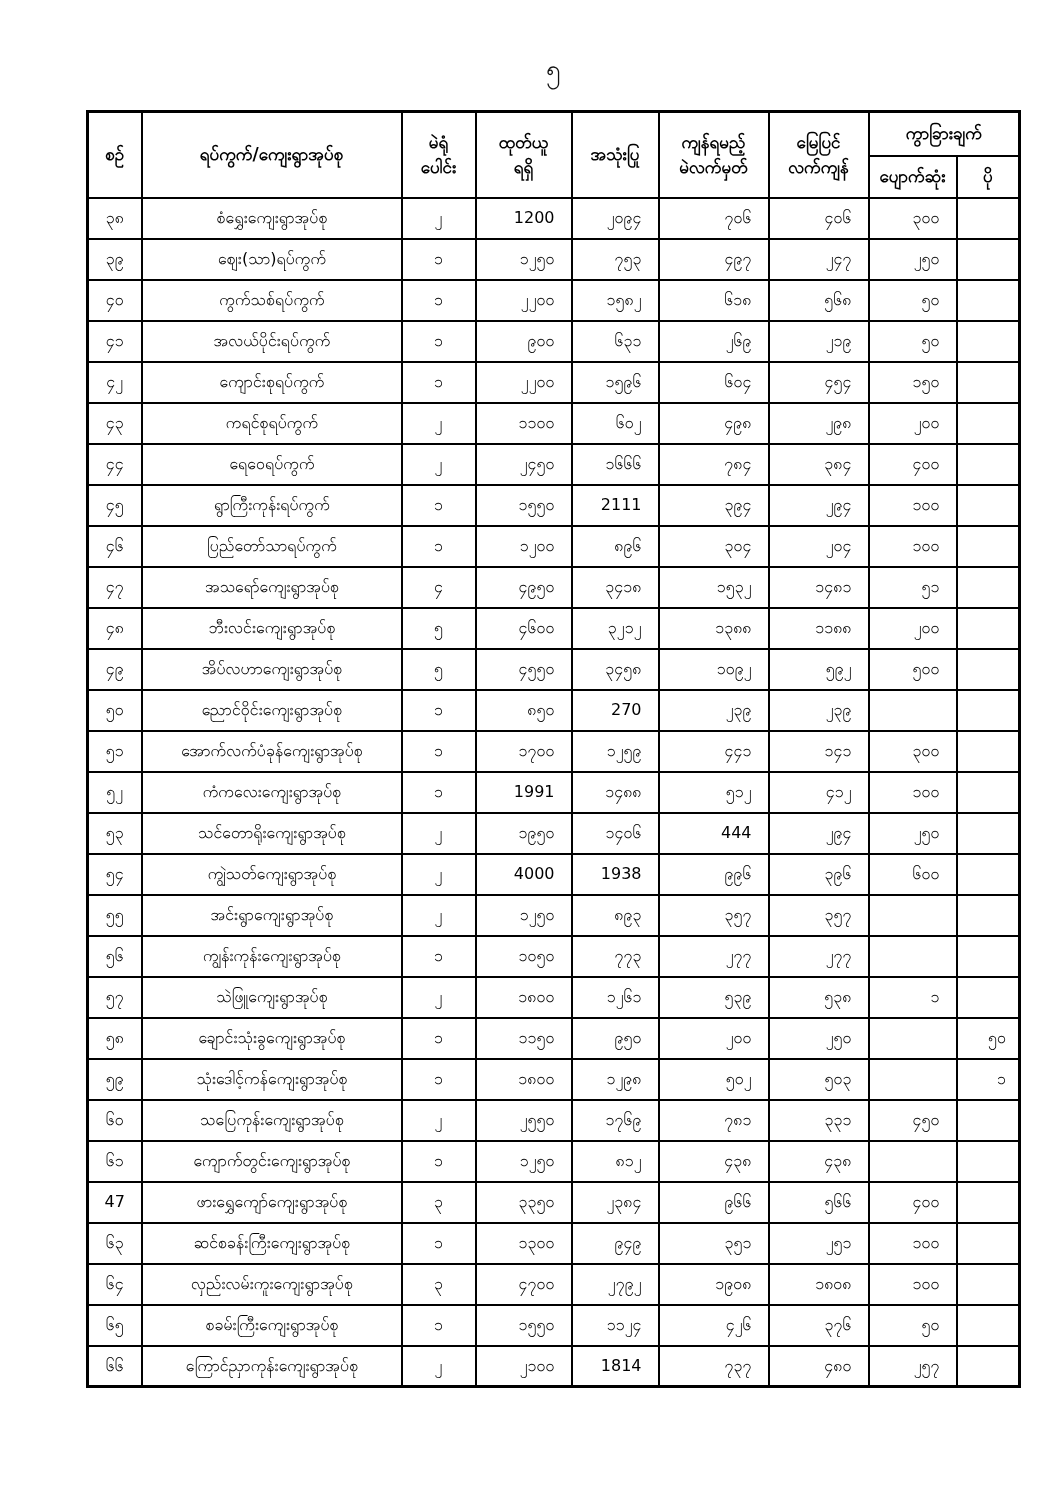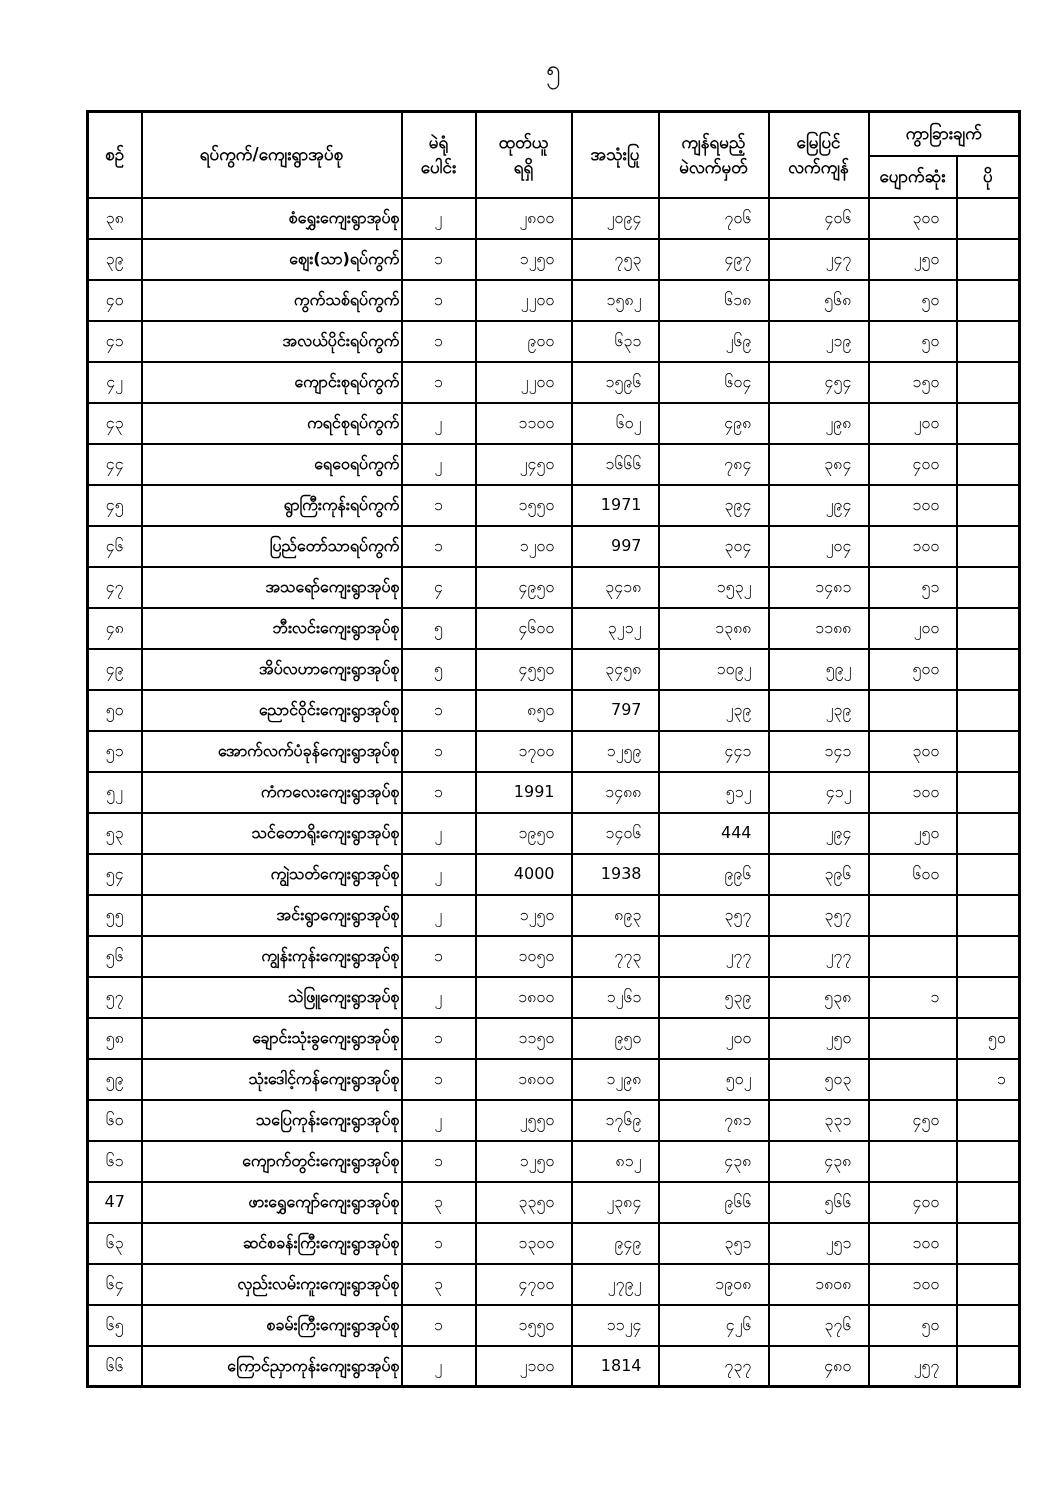--- a/index.html
+++ b/index.html
@@ -49,21 +49,21 @@
     padding: 2px 2px;
   }
   thead tr.group-row { height: 44px; }
   thead tr.sub-row   { height: 42px; }
   tbody tr { height: 41px; }
   tbody td {
     font-size: 16px;
     line-height: 1.2;
   }
   td.c-serial   { text-align: center; }
-  td.c-name     { text-align: right; padding-left: 2px; white-space: nowrap; font-weight: bold; }
+  td.c-name     { text-align: center; padding-left: 2px; white-space: nowrap; }
   td.c-center   { text-align: center; }
   td.c-num      { text-align: right; padding-right: 16px; }
   td.c-num-sm   { text-align: right; padding-right: 12px; }
 </style>
 </head>
 <body>
 
 <div class="page">
 
   <div class="page-number">၅</div>
@@ -98,21 +98,21 @@
       <tr class="sub-row">
         <th>ပျောက်ဆုံး</th>
         <th>ပို</th>
       </tr>
     </thead>
     <tbody>
         <tr>
       <td class="c-serial">၃၈</td>
       <td class="c-name">စံရွှေးကျေးရွာအုပ်စု</td>
       <td class="c-center">၂</td>
-      <td class="c-num">၂၈၀၀</td>
+      <td class="c-num">1200</td>
       <td class="c-num">၂၀၉၄</td>
       <td class="c-num">၇၀၆</td>
       <td class="c-num">၄၀၆</td>
       <td class="c-num">၃၀၀</td>
       <td class="c-num-sm"></td>
     </tr>
         <tr>
       <td class="c-serial">၃၉</td>
       <td class="c-name">ဈေး(သာ)ရပ်ကွက်</td>
       <td class="c-center">၁</td>
@@ -176,32 +176,32 @@
       <td class="c-num">၇၈၄</td>
       <td class="c-num">၃၈၄</td>
       <td class="c-num">၄၀၀</td>
       <td class="c-num-sm"></td>
     </tr>
         <tr>
       <td class="c-serial">၄၅</td>
       <td class="c-name">ရွာကြီးကုန်းရပ်ကွက်</td>
       <td class="c-center">၁</td>
       <td class="c-num">၁၅၅၀</td>
-      <td class="c-num">1971</td>
+      <td class="c-num">2111</td>
       <td class="c-num">၃၉၄</td>
       <td class="c-num">၂၉၄</td>
       <td class="c-num">၁၀၀</td>
       <td class="c-num-sm"></td>
     </tr>
         <tr>
       <td class="c-serial">၄၆</td>
       <td class="c-name">ပြည်တော်သာရပ်ကွက်</td>
       <td class="c-center">၁</td>
       <td class="c-num">၁၂၀၀</td>
-      <td class="c-num">997</td>
+      <td class="c-num">၈၉၆</td>
       <td class="c-num">၃၀၄</td>
       <td class="c-num">၂၀၄</td>
       <td class="c-num">၁၀၀</td>
       <td class="c-num-sm"></td>
     </tr>
         <tr>
       <td class="c-serial">၄၇</td>
       <td class="c-name">အသရော်ကျေးရွာအုပ်စု</td>
       <td class="c-center">၄</td>
       <td class="c-num">၄၉၅၀</td>
@@ -231,21 +231,21 @@
       <td class="c-num">၁၀၉၂</td>
       <td class="c-num">၅၉၂</td>
       <td class="c-num">၅၀၀</td>
       <td class="c-num-sm"></td>
     </tr>
         <tr>
       <td class="c-serial">၅၀</td>
       <td class="c-name">ညောင်ဝိုင်းကျေးရွာအုပ်စု</td>
       <td class="c-center">၁</td>
       <td class="c-num">၈၅၀</td>
-      <td class="c-num">797</td>
+      <td class="c-num">270</td>
       <td class="c-num">၂၃၉</td>
       <td class="c-num">၂၃၉</td>
       <td class="c-num"></td>
       <td class="c-num-sm"></td>
     </tr>
         <tr>
       <td class="c-serial">၅၁</td>
       <td class="c-name">အောက်လက်ပံခုန်ကျေးရွာအုပ်စု</td>
       <td class="c-center">၁</td>
       <td class="c-num">၁၇၀၀</td>

